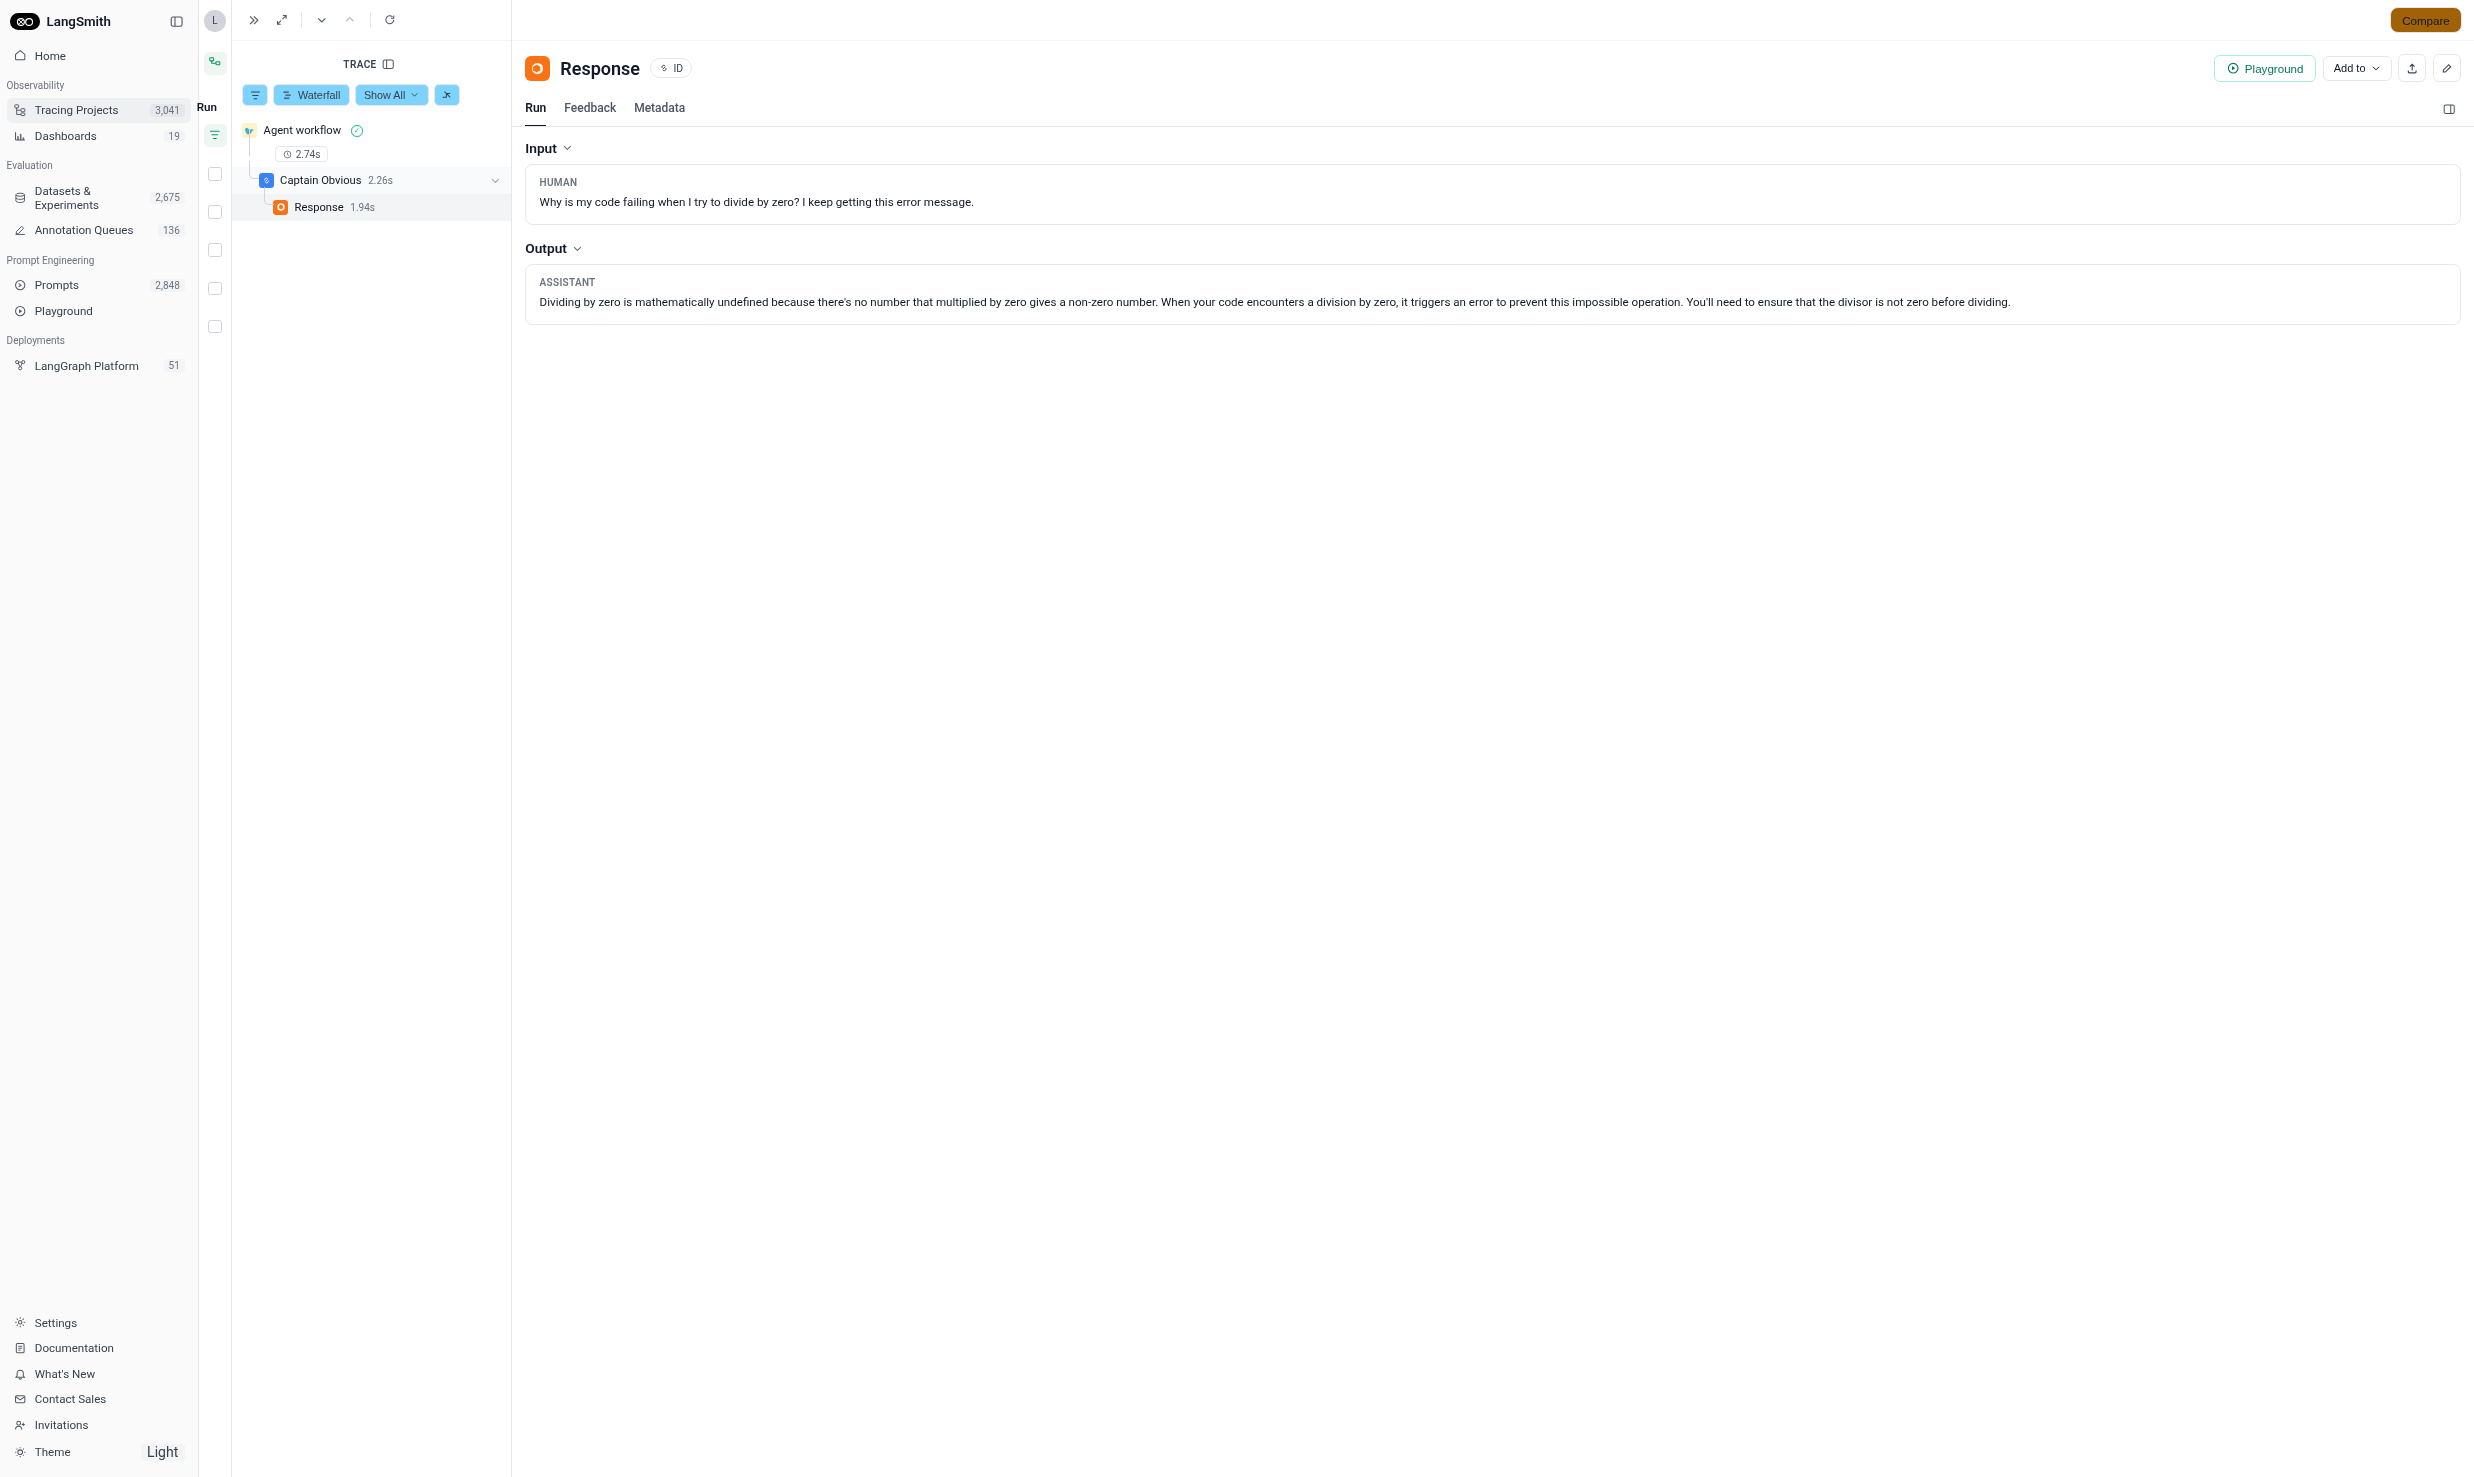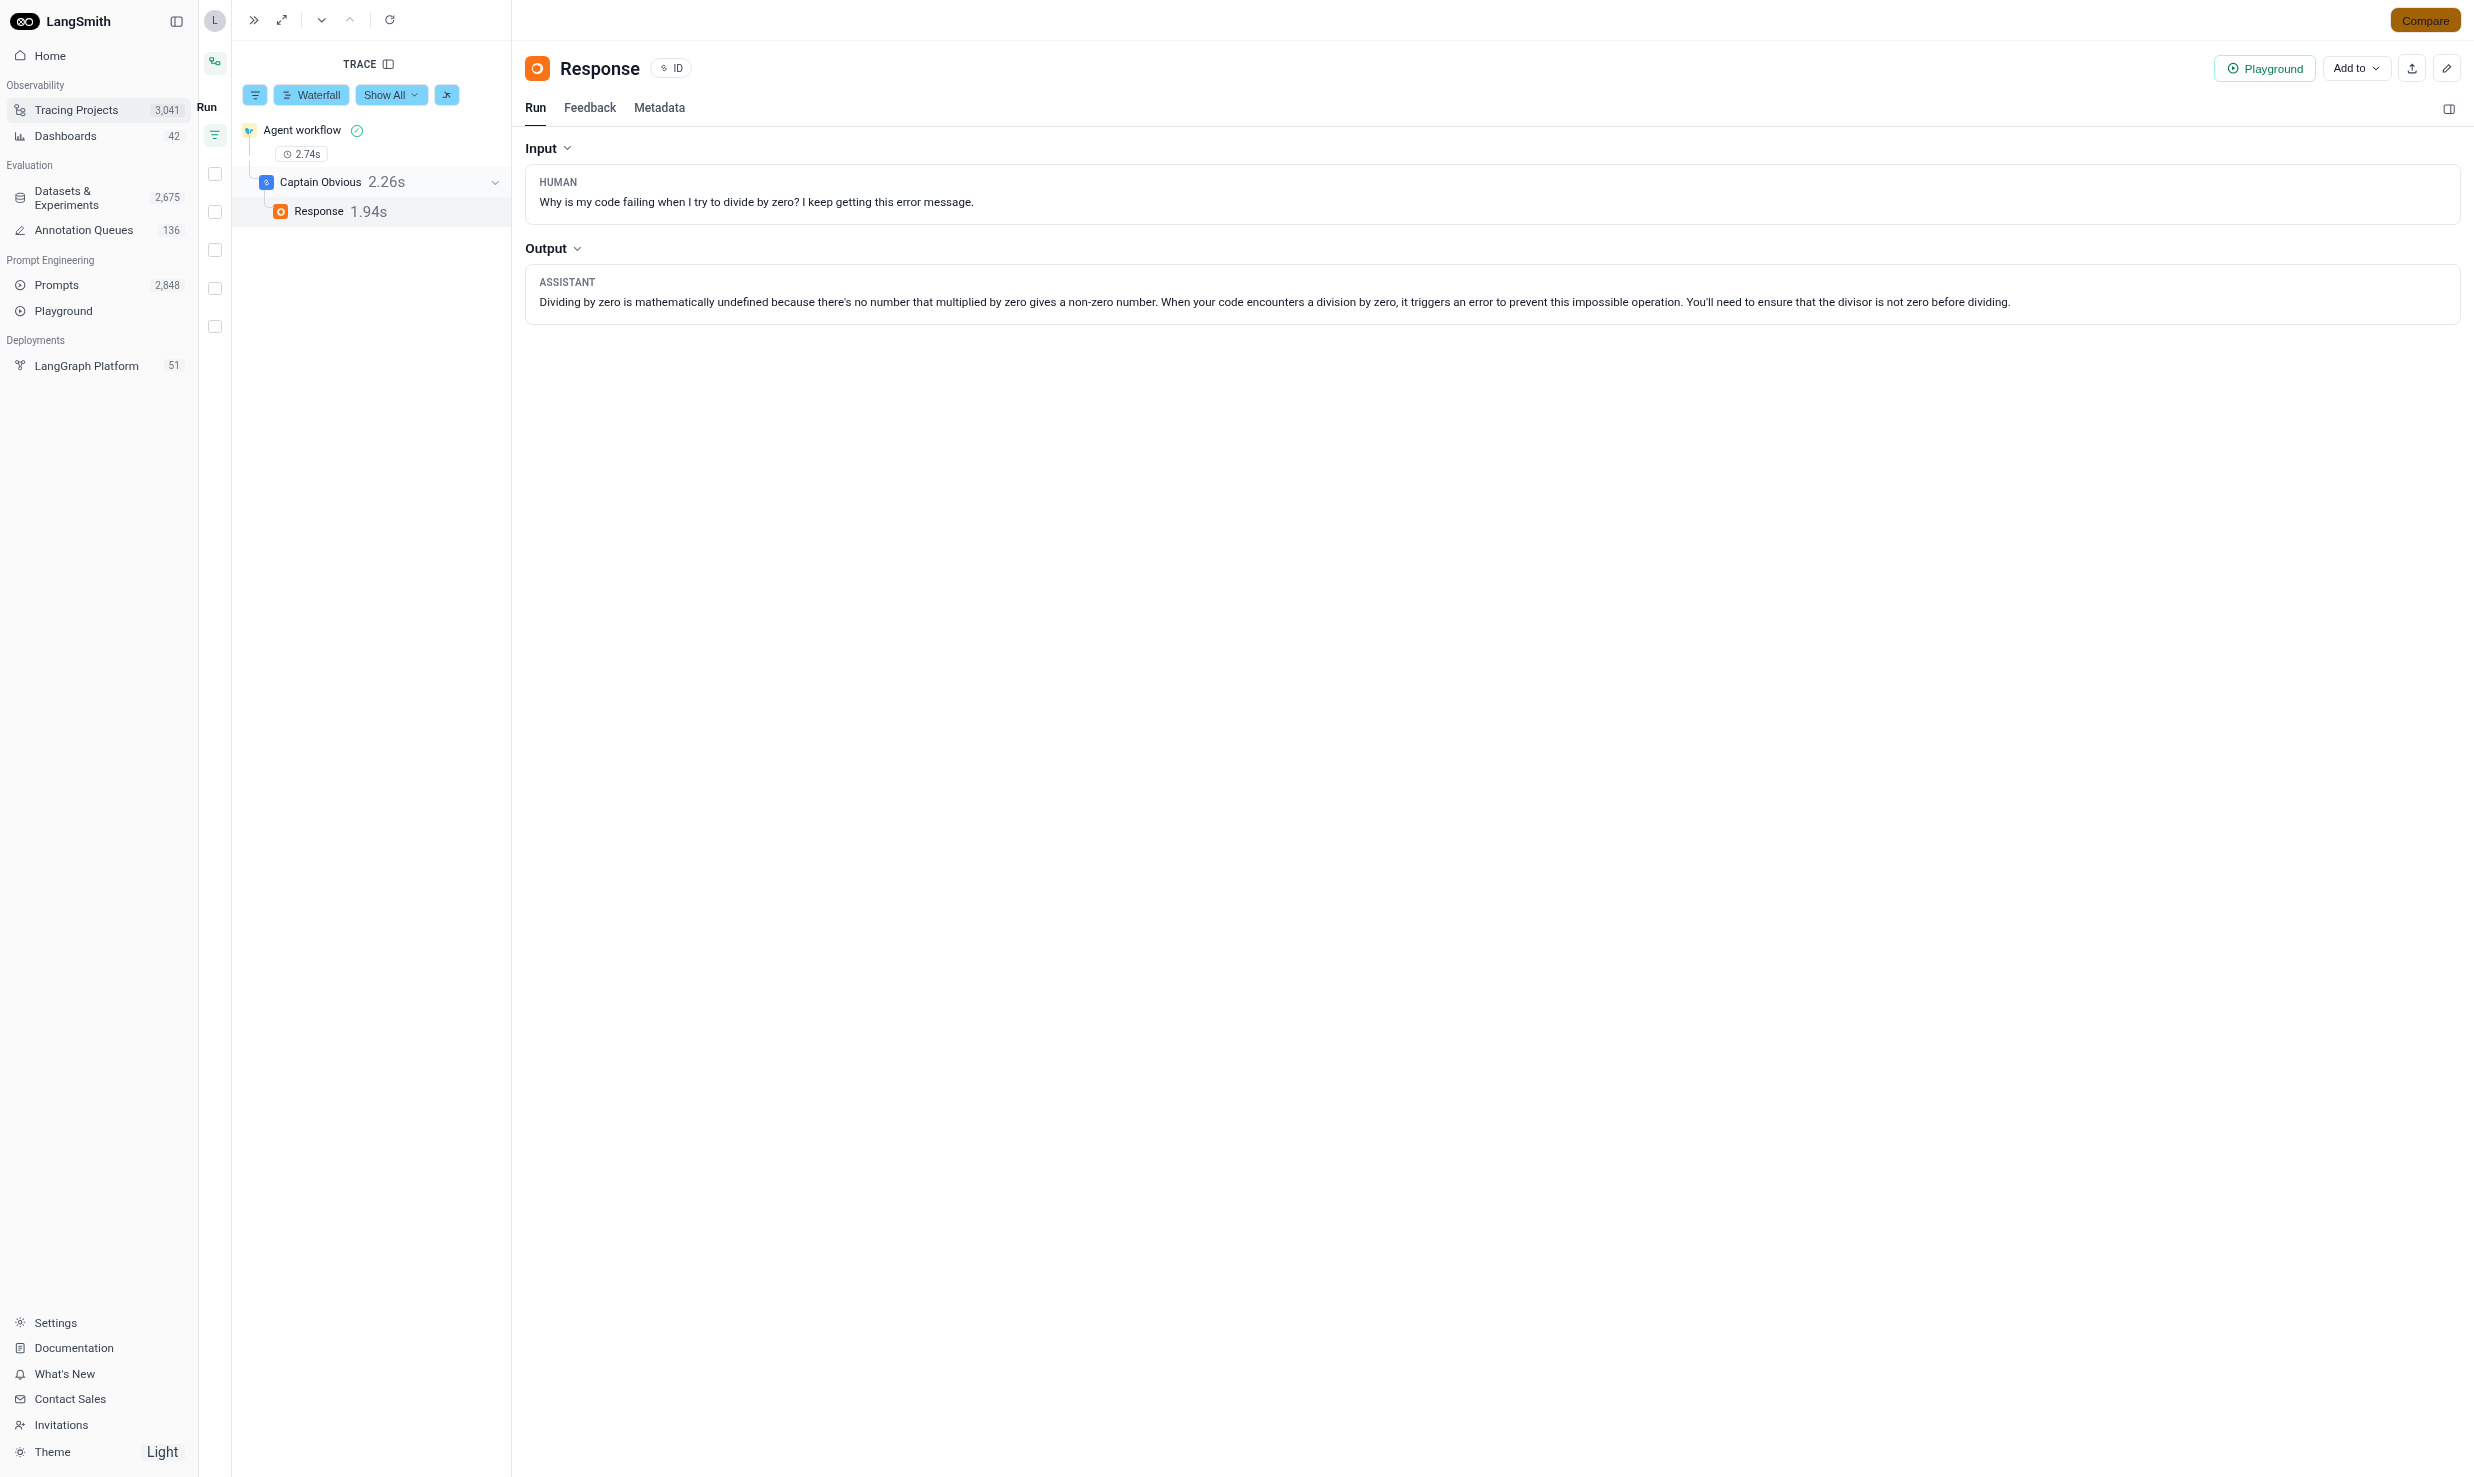--- a/index.html
+++ b/index.html
@@ -43,21 +43,21 @@
 .tree-row { display: flex; align-items: center; padding: 5.8px 10px; gap: 6.6px; cursor: pointer; position: relative; }
 .tree-row.indent1 { padding-left: 26.5px; }
 .tree-row.indent2 { padding-left: 41px; }
 .tree-row.selected { background: #f3f4f6; }
 .tree-row.hover-bg { background: #f9fafb; }
 .node-icon { width: 15px; height: 15px; border-radius: 3.3px; display: inline-flex; align-items: center; justify-content: center; font-size: 8.3px; flex-shrink: 0; }
 .node-icon.bird { background: #fef3c7; }
 .node-icon.chain { background: #3b82f6; color: #fff; }
 .node-icon.oai { background: #f97316; color: #fff; border-radius: 3.3px; }
 .node-name { font-size: 11.2px; color: #111827; }
-.node-time { font-size: 15px; color: #6b7280; }
+.node-time { font-size: 10px; color: #6b7280; }
 .expand-chev { margin-left: auto; color: #9ca3af; }
 .status-check { width: 11.6px; height: 11.6px; border-radius: 50%; border: 1.1px solid #10b981; display: inline-flex; align-items: center; justify-content: center; color: #10b981; font-size: 7.5px; margin-left: 3.3px; }
 .time-pill { border: 0.8px solid #e5e7eb; border-radius: 4.1px; padding: 1.7px 6.6px; font-size: 10px; display: inline-flex; align-items: center; gap: 4.1px; margin-left: 33px; margin-top: 1.7px; color: #4b5563; }
 .connector { position: absolute; border-left: 1.1px solid #d1d5db; border-bottom: 1.1px solid #d1d5db; border-bottom-left-radius: 5px; }
 .conn1 { left: 16.6px; top: -6.6px; width: 10px; height: 18px; }
 .conn2 { left: 31.5px; top: -6.6px; width: 10px; height: 18px; }
 .vline { position: absolute; left: 16.6px; top: 11.6px; bottom: -11.6px; width: 1.1px; background: #d1d5db; }
 
 
 .detail-col { flex: 1; display: flex; flex-direction: column; min-width: 0; }
@@ -139,21 +139,21 @@
     <div class="nav-item">
       <span class="nav-icon">
           <svg width="12.4" height="12.4" viewBox="0 0 16 16">
             <path d="M2 13V3M2 13h12" stroke="currentColor" stroke-width="1.3" fill="none"></path>
             <rect x="4" y="8" width="2.2" height="5" fill="currentColor" opacity="0.8"></rect>
             <rect x="7.5" y="5" width="2.2" height="8" fill="currentColor" opacity="0.8"></rect>
             <rect x="11" y="9.5" width="2.2" height="3.5" fill="currentColor" opacity="0.8"></rect>
           </svg>
         </span>
       <span>Dashboards</span>
-      <span class="count">42</span>
+      <span class="count">19</span>
     </div>
   </div>
 
   <div class="nav-label">Evaluation</div>
   <div class="nav-section">
     <div class="nav-item">
       <span class="nav-icon">
           <svg width="12.4" height="12.4" viewBox="0 0 16 16">
             <ellipse cx="8" cy="3.5" rx="5.5" ry="2" fill="none" stroke="currentColor" stroke-width="1.2"></ellipse>
             <path d="M2.5 3.5v8c0 1.1 2.5 2 5.5 2s5.5-.9 5.5-2v-8" fill="none" stroke="currentColor" stroke-width="1.2"></path>

